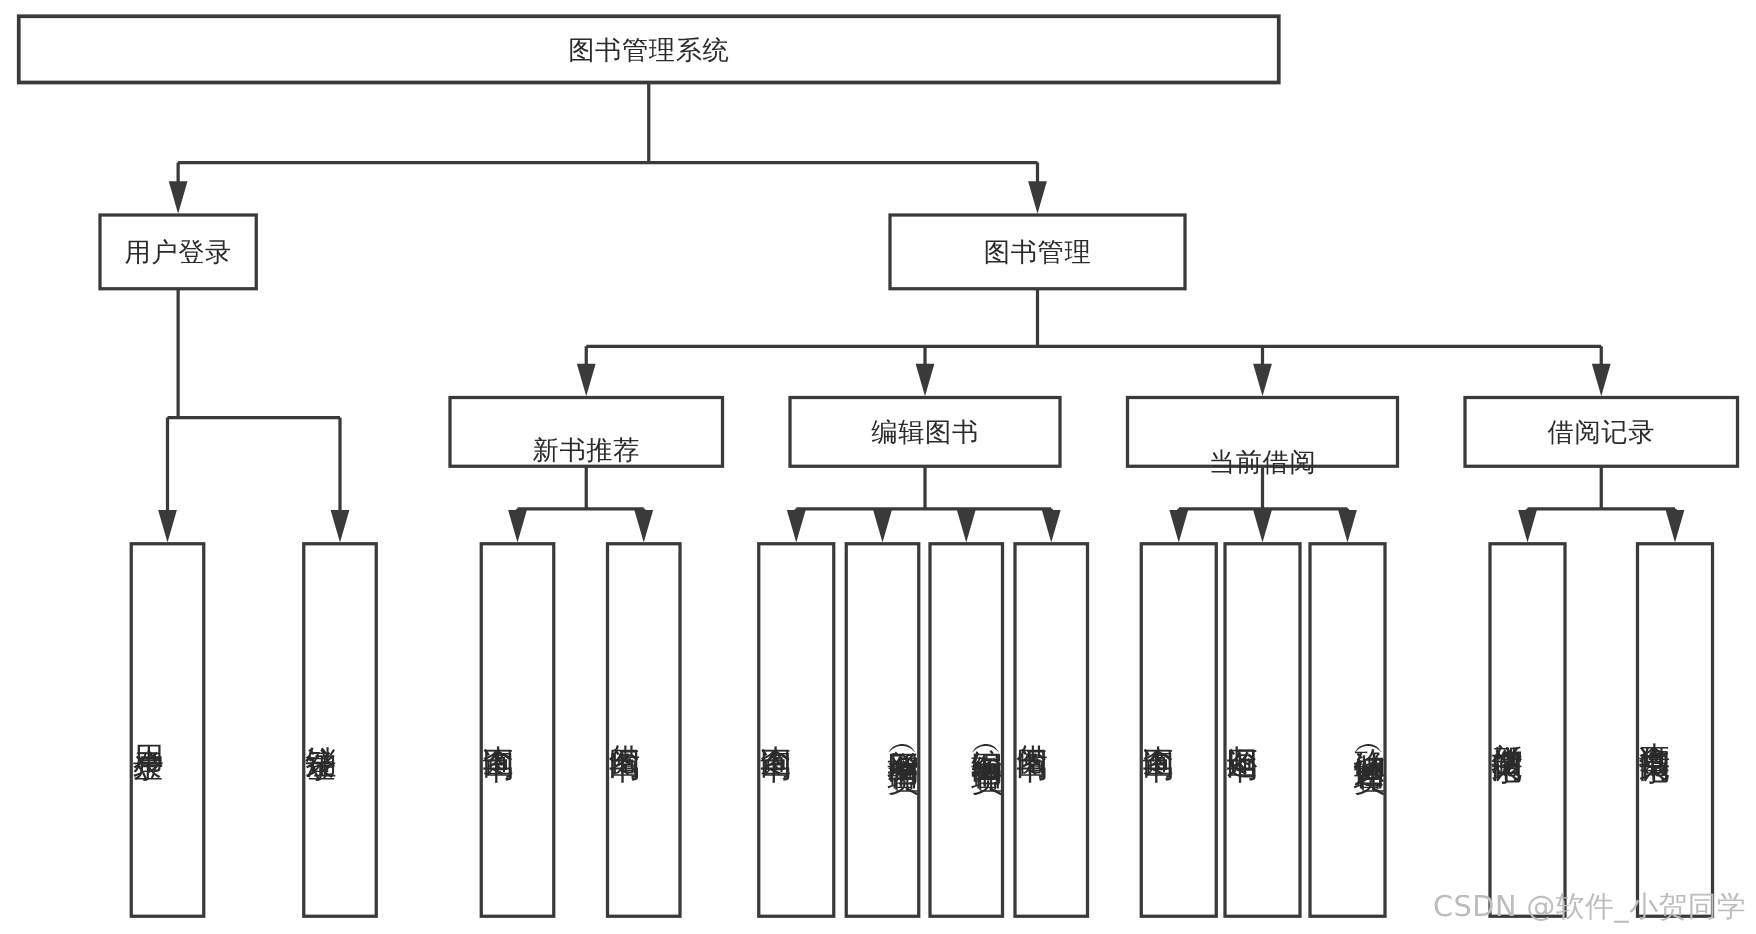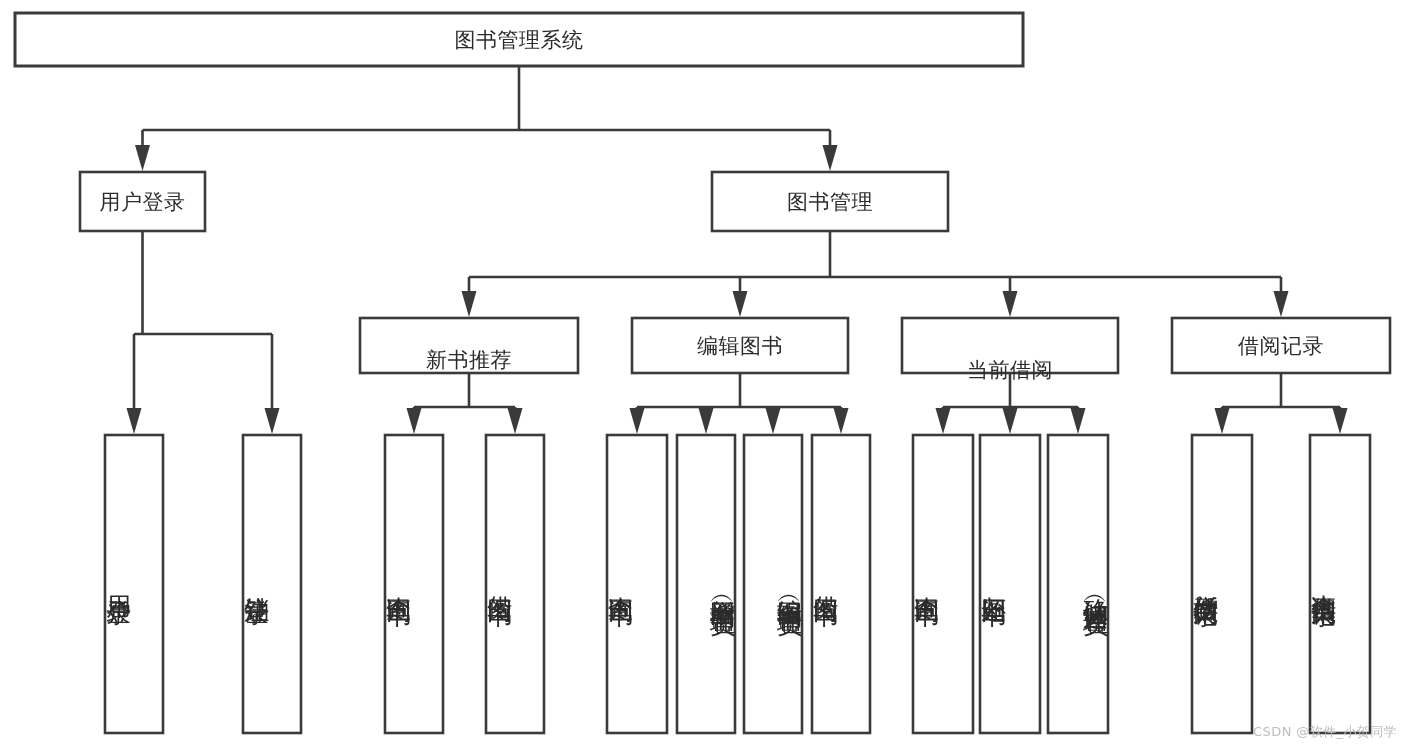--- a/index.html
+++ b/index.html
@@ -71,21 +71,21 @@
     padding-bottom: 9px;
   }
   .node-label.vertical.anchor-top {
     align-items: flex-start;
     padding-top: 7px;
   }
   .watermark {
     position: absolute;
     right: 8px;
     bottom: 6px;
-    font-size: 13px;
+    font-size: 23px;
     color: #bdbdbd;
     font-family: "DejaVu Sans", "Liberation Sans", sans-serif;
     white-space: nowrap;
     letter-spacing: 0.4px;
   }
 </style>
 </head>
 <body>
 
 <div id="diagram-root">

